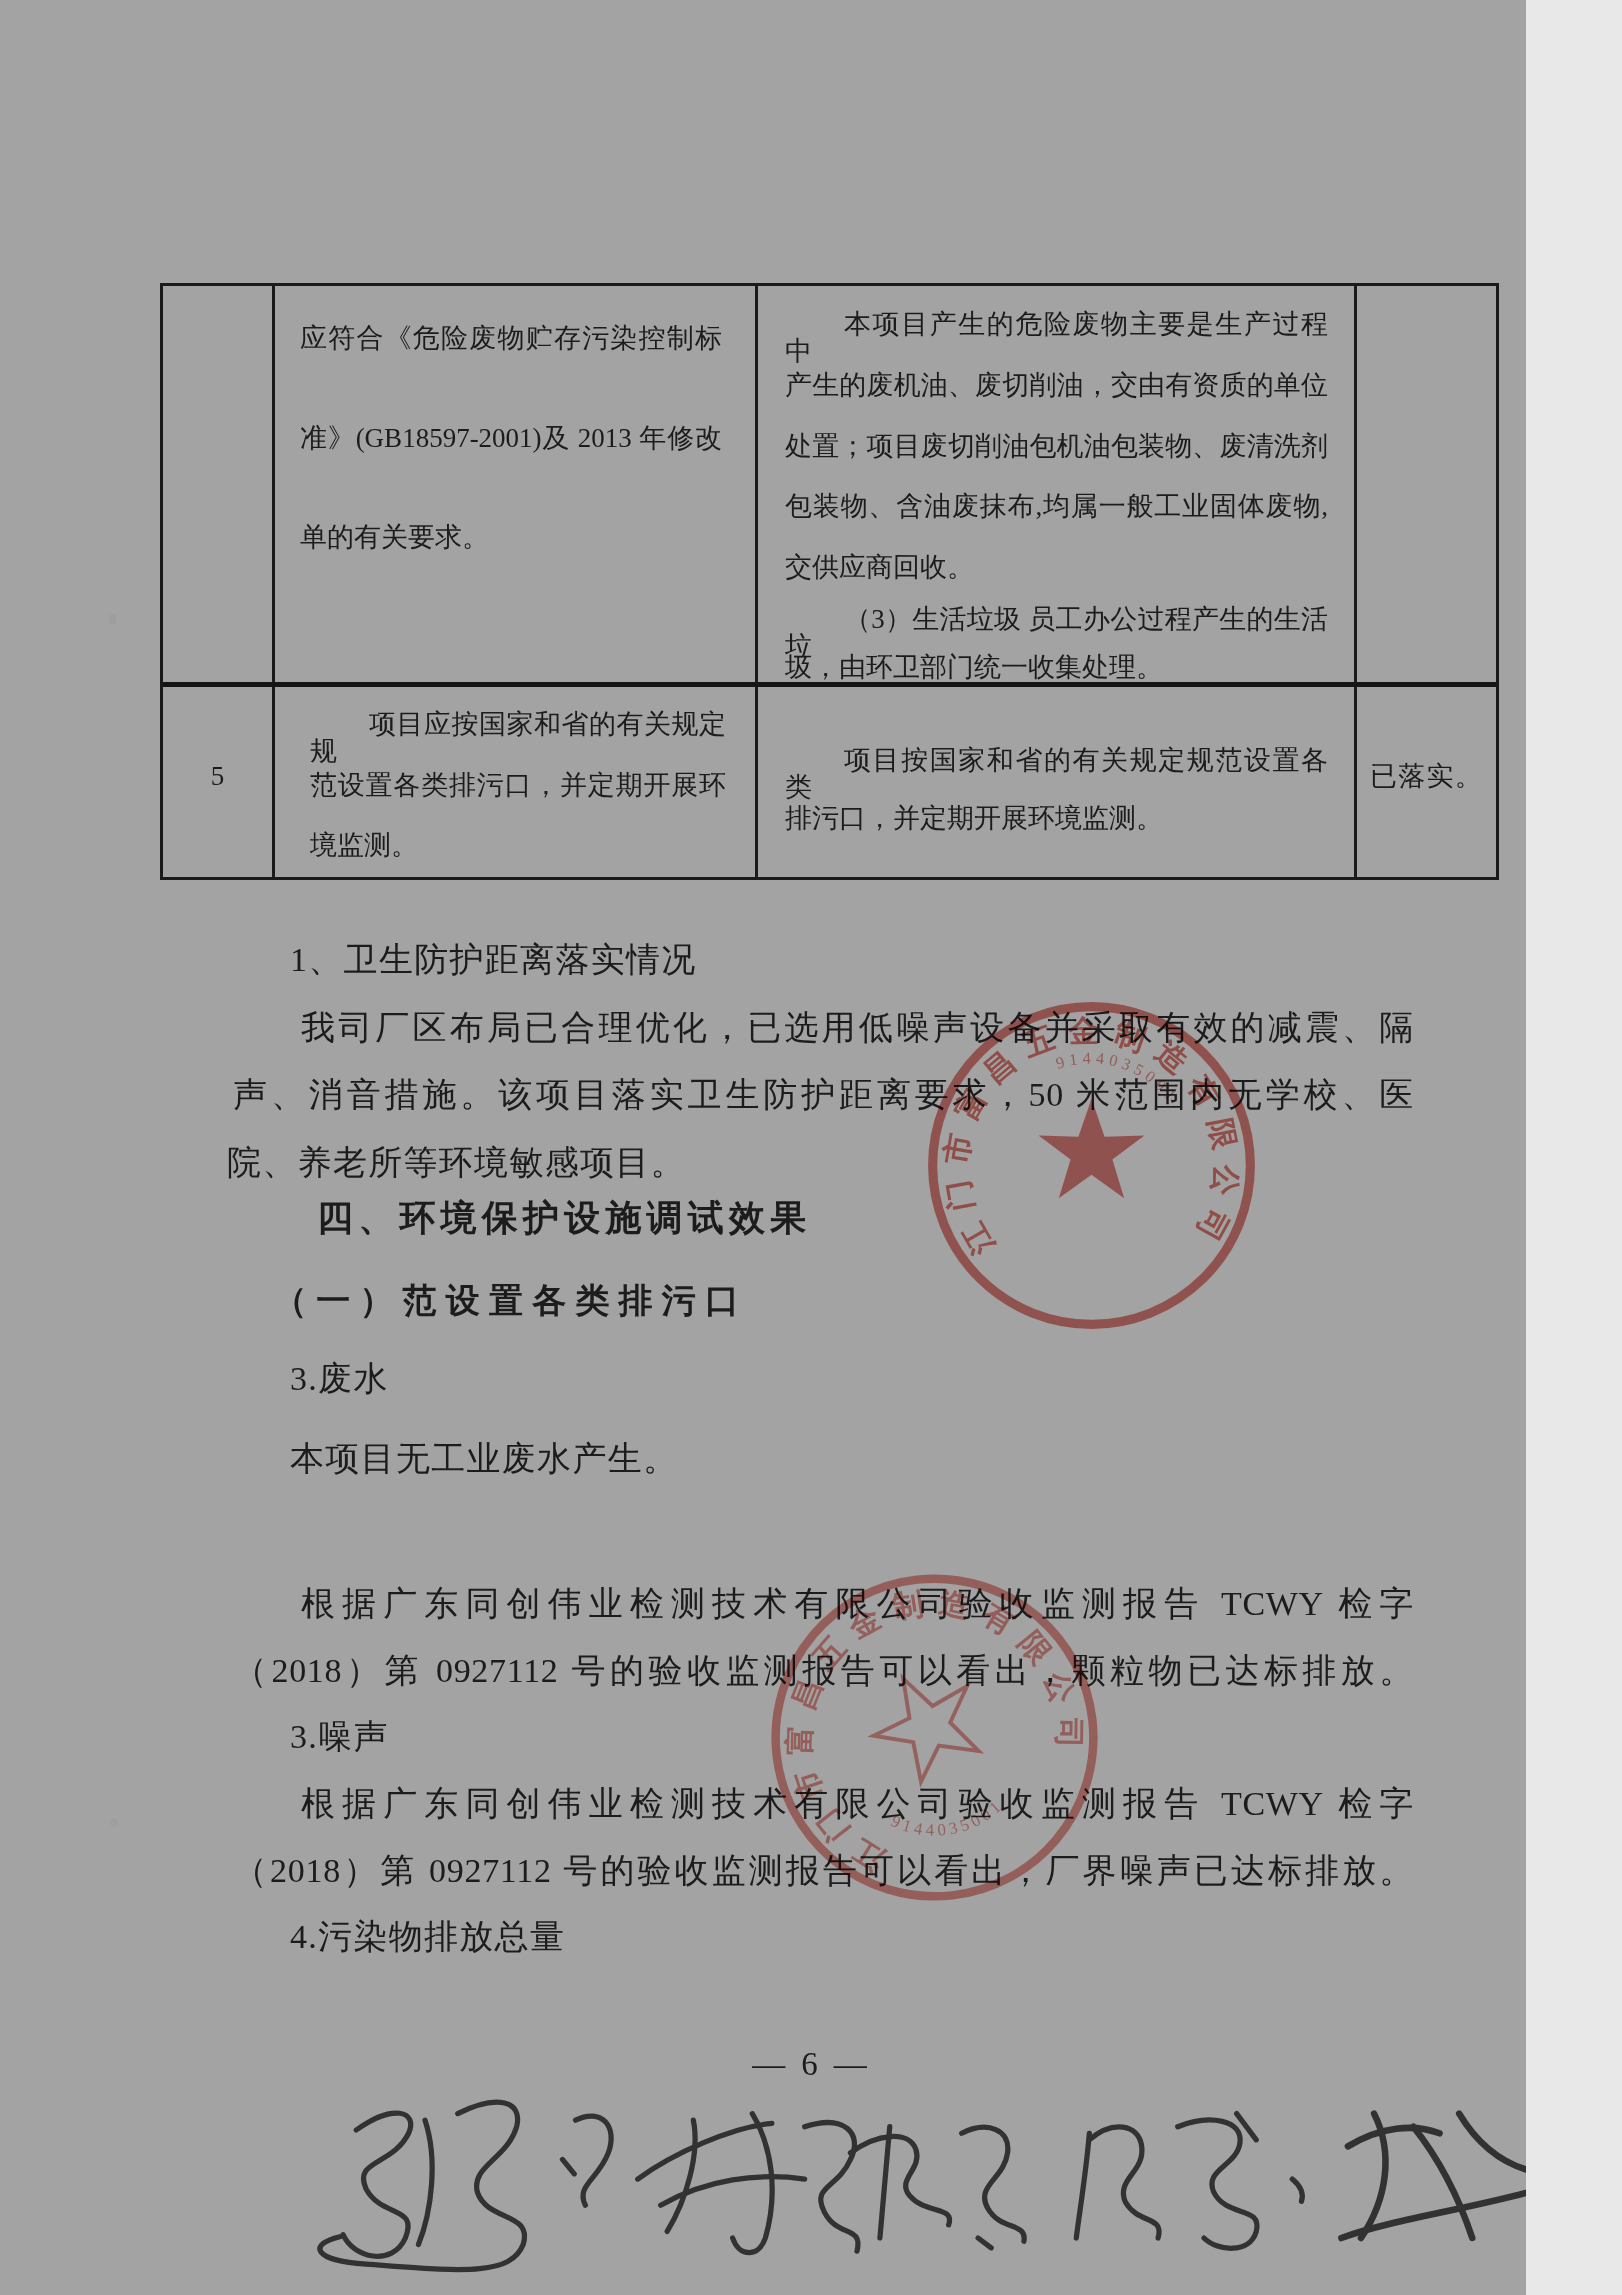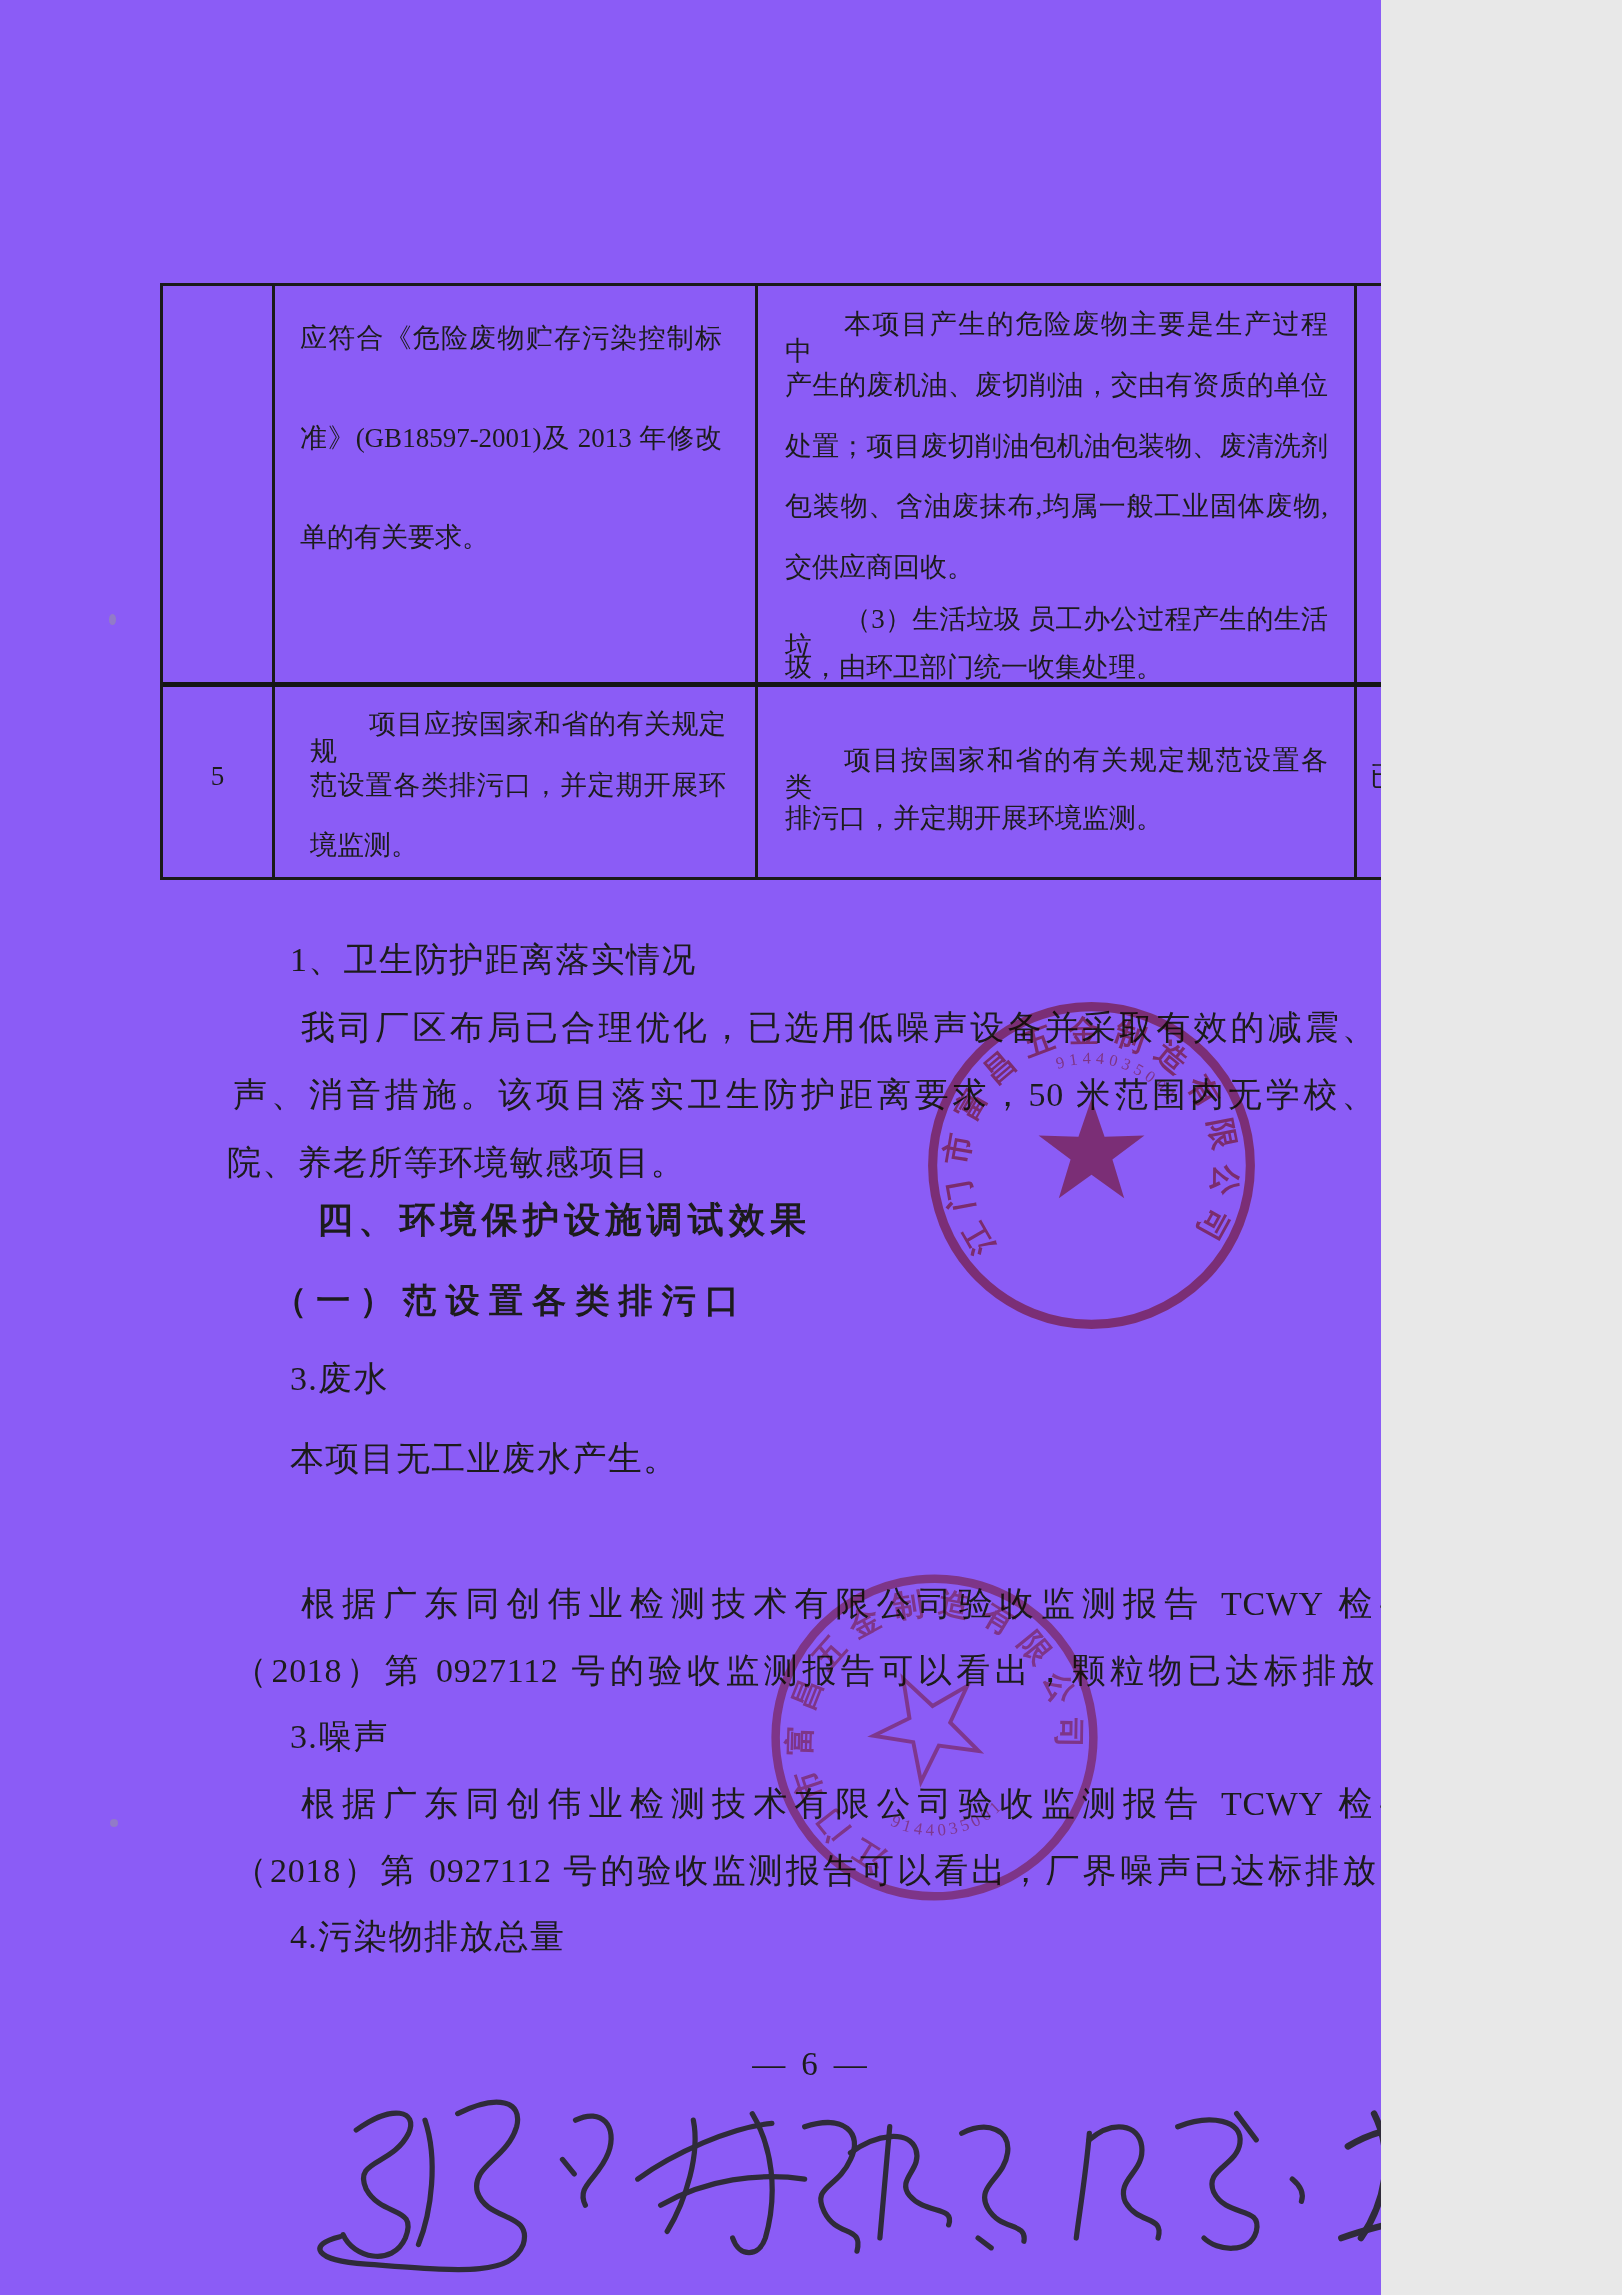--- a/index.html
+++ b/index.html
@@ -1,17 +1,17 @@
 <!DOCTYPE html>
 <html style="font-size:10.5px"><head>
 <meta charset="utf-8">
 <style>
   html,body{margin:0;padding:0;background:#e8e8e8;}
   .page{
-    position:relative;width:1381px;height:2295px;background:#8b5cf6;
+    position:relative;width:1526px;height:2295px;background:#a3a3a3;
     font-family:"Liberation Serif","DejaVu Serif",serif;color:#1c1c1c;overflow:hidden;
   }
   
   .tbl{position:absolute;left:160px;top:283px;width:1333px;height:591px;border:3.3px solid #1a1a1a;}
   .vline{position:absolute;top:0;width:2.6px;height:100%;background:#1a1a1a;}
   .hline{position:absolute;left:0;width:100%;height:5.2px;background:#151515;}
   .cell{position:absolute;font-size:27px;line-height:1;}
   .cell .ln{height:0;}
   .req1{left:137px;top:0;width:422px;}
   .req1 .ln{position:absolute;left:0;width:422px;}
@@ -22,21 +22,21 @@
   .req2 .ln{position:absolute;left:0;width:416px;}
   .impl2{left:622px;top:396px;width:543px;}
   .impl2 .ln{position:absolute;left:0;width:543px;}
   .stat2{left:1194px;top:396px;width:139px;height:188px;display:flex;align-items:center;justify-content:center;letter-spacing:1.3px;}
   .j{text-align:justify;text-align-last:justify;}
   .ind{text-indent:59px;}
   
   .bl{position:absolute;left:227px;width:1181px;height:47px;font-size:34px;line-height:1.2;letter-spacing:1.3px;white-space:nowrap;}
   .bl.jl{white-space:normal;text-align:justify;text-align-last:justify;letter-spacing:0.7px;margin-left:6px;}
   .bl.in2{padding-left:68px;width:1113px;}
-  .hei{font-family:Liberation Serif, serif;font-weight:bold;font-size:36px;letter-spacing:5.2px;}
+  .hei{font-family:Liberation Mono, monospace;font-weight:bold;font-size:36px;letter-spacing:5.2px;}
   .kai{font-weight:bold;font-size:34px;letter-spacing:9.2px;}
   .pageno{position:absolute;left:0;top:2046px;width:1623px;text-align:center;font-size:33px;letter-spacing:3.9px;}
   
   .stamp{position:absolute;mix-blend-mode:multiply;pointer-events:none;}
   
   .sigs{position:absolute;left:281px;top:2048px;pointer-events:none;}
   .speck{position:absolute;background:#9a9a9a;border-radius:50%;opacity:.5;}
 </style>
 </head>
 <body>

